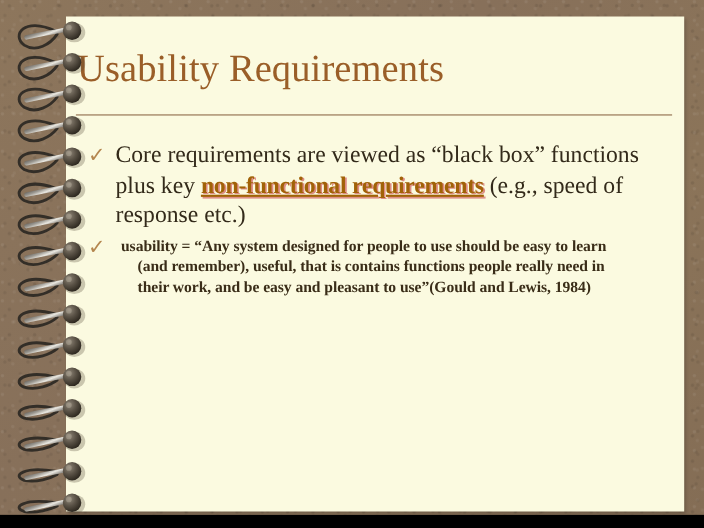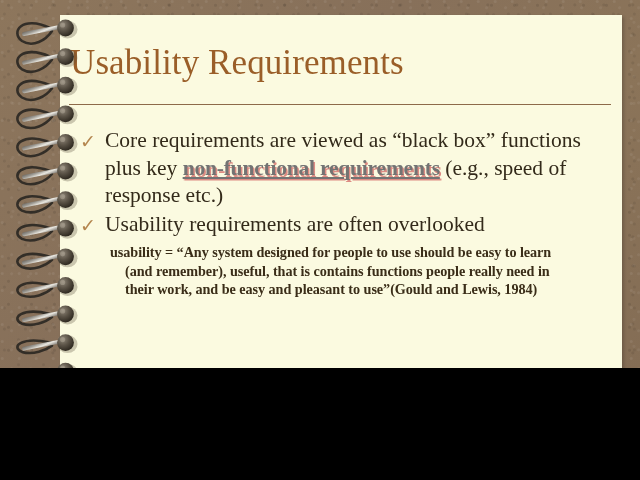--- a/index.html
+++ b/index.html
@@ -3,21 +3,21 @@
 <meta charset="utf-8">
 <style>
   html, body {
     margin: 0;
     padding: 0;
     background: #000;
   }
   #slide {
     position: relative;
     width: 640px;
-    height: 368px;
+    height: 468px;
     overflow: hidden;
     font-family: "Liberation Serif", "DejaVu Serif", serif;
     background-color: #8a7359;
     background-image:
       radial-gradient(circle at 13% 9%,  rgba(255,255,255,.07) 0 1px, transparent 2px),
       radial-gradient(circle at 37% 23%, rgba(0,0,0,.09) 0 1px, transparent 2px),
       radial-gradient(circle at 61% 41%, rgba(255,255,255,.06) 0 1px, transparent 2px),
       radial-gradient(circle at 82% 17%, rgba(0,0,0,.08) 0 1px, transparent 2px),
       radial-gradient(circle at 21% 67%, rgba(0,0,0,.07) 0 1px, transparent 2px),
       radial-gradient(circle at 48% 83%, rgba(255,255,255,.05) 0 1px, transparent 2px),
@@ -88,21 +88,21 @@
     position: absolute;
     left: 20px;
     top: 1px;
     color: #b4864f;
     font-size: 19px;
     line-height: 27.5px;
     font-family: "DejaVu Sans", sans-serif;
   }
   .btxt { display: inline; }
   .redword {
-    color: #737373;
+    color: #a16207;
     font-weight: bold;
     text-decoration: underline;
     text-shadow: 1.5px 1.5px 0 rgba(215,120,115,.85);
     letter-spacing: -.2px;
   }
 
   
   #subpara {
     margin-top: 5px;
     margin-left: 50px;
@@ -128,21 +128,20 @@
 
     <div id="body">
 
       <div class="bullet-row">
         <span class="check">✓</span>
         <span class="btxt">Core requirements are viewed as “black box” functions plus key </span><span class="redword">non-functional requirements</span><span class="btxt"> (e.g., speed of response etc.)</span>
       </div>
 
       <div class="bullet-row second">
         <span class="check">✓</span>
-        <span class="btxt">Usability requirements are often overlooked</span>
       </div>
 
       <div id="subpara">usability = “Any system designed for people to use should be easy to learn (and remember), useful, that is contains functions people really need in their work, and be easy and pleasant to use”(Gould and Lewis, 1984)</div>
 
     </div>
   </div>
 
   <svg id="spiral" viewBox="0 0 92 480" width="92" height="480">
     <defs>
       <linearGradient id="wireG" x1="0" y1="0" x2="1" y2="0.5">

